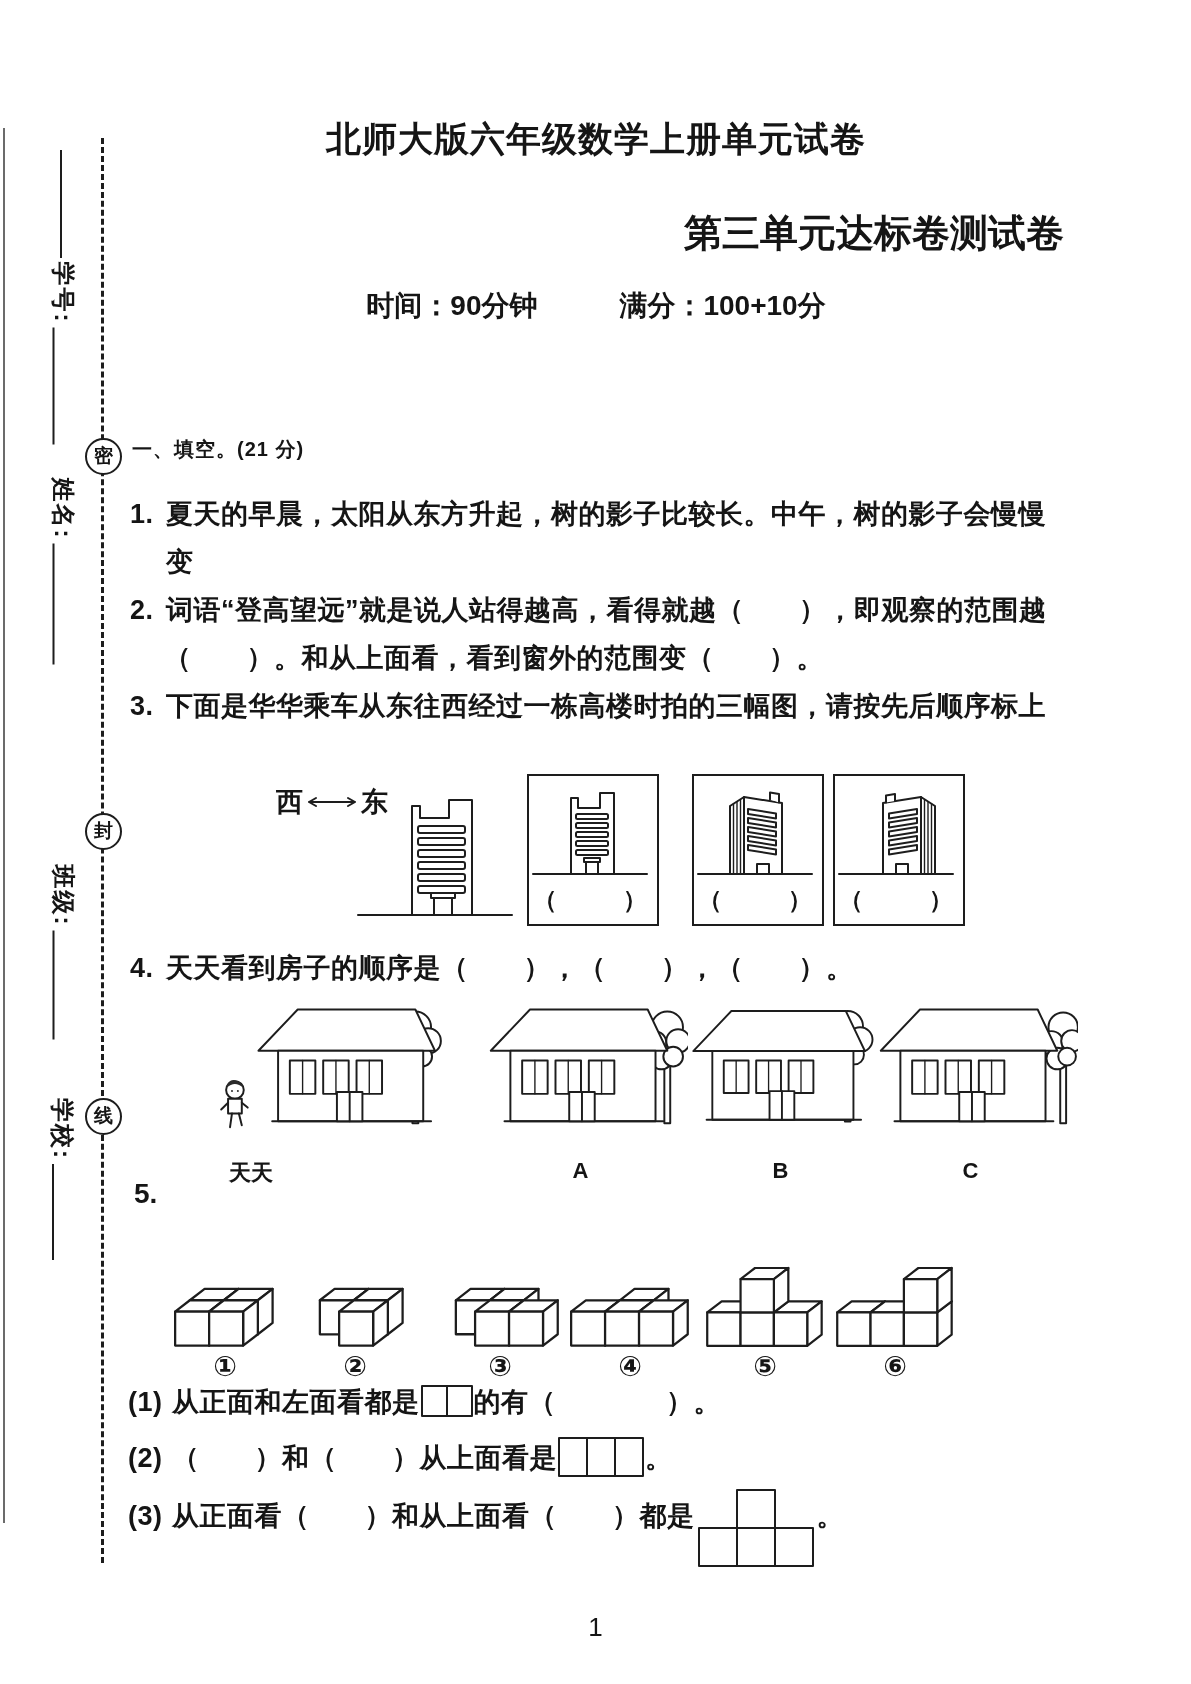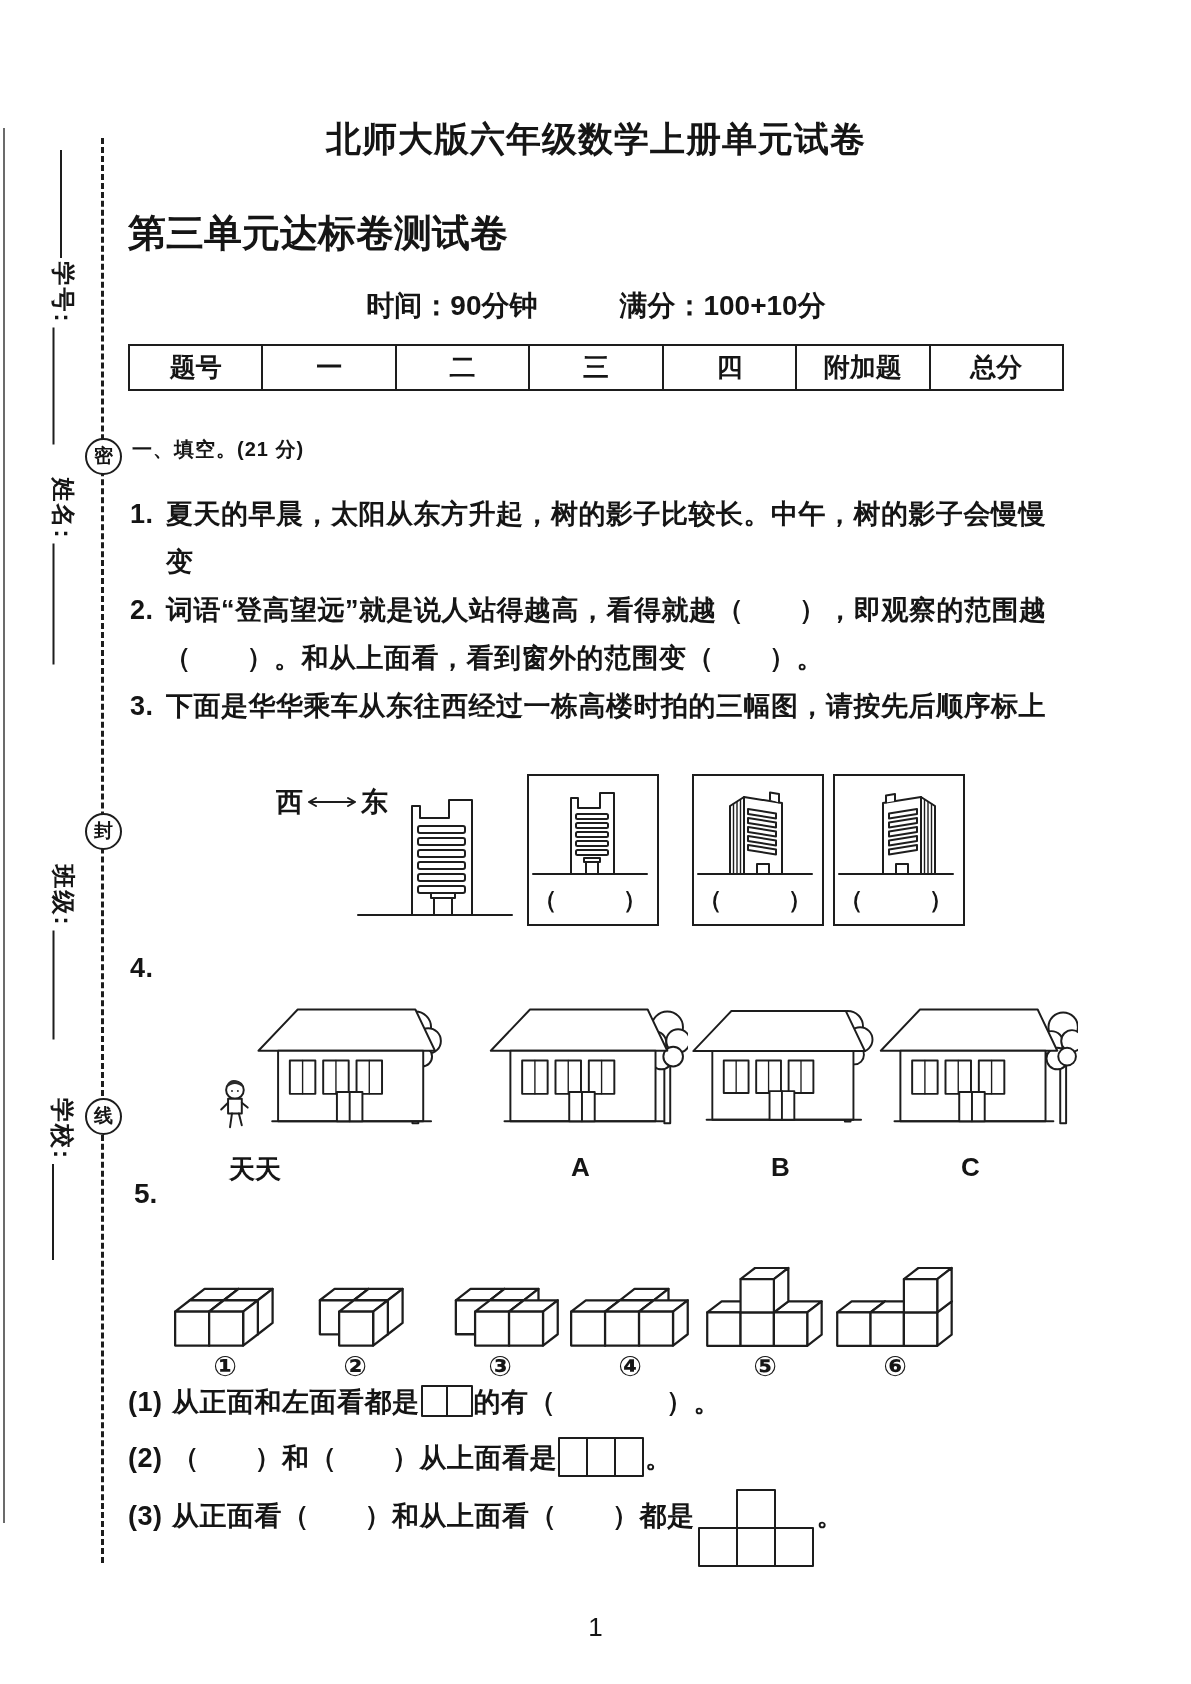--- a/index.html
+++ b/index.html
@@ -17,41 +17,41 @@
   .seal-line{position:absolute;left:101px;top:138px;height:1425px;width:0;border-left:3px dashed #1d1d1d;}
   .seal-char{position:absolute;left:85px;width:33px;height:33px;border:2.5px solid #1d1d1d;border-radius:50%;
              background:#fff;text-align:center;line-height:31px;font-size:19px;z-index:3;}
   .side-field{position:absolute;display:flex;align-items:center;height:34px;transform:rotate(90deg);}
   .side-field .lbl{font-size:24px;white-space:nowrap;letter-spacing:2px;}
   .side-field .blank{flex:1;height:55%;border-bottom:2.5px solid #1d1d1d;margin-left:4px;}
   .solo-line{position:absolute;left:60px;top:150px;height:108px;width:0;border-left:2.5px solid #1d1d1d;}
   
   .main{position:absolute;left:128px;top:0;width:936px;}
   .title{position:absolute;top:116px;width:100%;text-align:center;font-size:35px;font-weight:900;letter-spacing:1px;}
-  .subtitle{position:absolute;top:208px;width:100%;text-align:left;font-size:38px;font-weight:900;}
+  .subtitle{position:absolute;top:208px;width:100%;text-align:right;font-size:38px;font-weight:900;}
   .info{position:absolute;top:287px;width:100%;display:flex;justify-content:center;gap:82px;font-size:28px;}
   table.score{position:absolute;top:344px;left:0;width:936px;border-collapse:collapse;table-layout:fixed;}
   table.score th,table.score td{border:2.5px solid #1d1d1d;text-align:center;font-size:26px;font-weight:700;padding:0;}
   table.score tr.hd{height:45px;}
   table.score tr.sc{height:43px;}
   .sec-head{position:absolute;top:436px;left:4px;font-size:20px;letter-spacing:1px;}
   .question{position:absolute;left:0;width:100%;font-size:27px;line-height:48px;letter-spacing:.5px;}
   .qline{display:flex;}
   .qline .qnum{width:36px;flex:none;padding-left:2px;}
   .qline.ind{padding-left:36px;}
   
   .q3fig{position:absolute;top:768px;left:0;width:936px;height:172px;}
   .compass{position:absolute;left:148px;top:16px;display:flex;align-items:center;gap:2px;font-size:27px;}
   .bld-solo{position:absolute;left:226px;top:6px;}
   .frame{position:absolute;top:6px;width:128px;height:148px;border:2.5px solid #1d1d1d;background:#fff;}
   .frame .blank{text-align:center;font-size:24px;letter-spacing:6px;margin-top:2px;}
   
   .houses{position:absolute;top:986px;left:0;width:936px;height:188px;}
   .house-block{position:absolute;top:0;display:flex;flex-direction:column;}
-  .house-label{font-size:26px;height:32px;margin-top:14px;text-align:center;}
+  .house-label{font-size:22px;height:32px;margin-top:20px;text-align:center;}
   .house-label.left{text-align:left;padding-left:16px;}
   
   .q5num{position:absolute;top:1178px;left:6px;font-size:28px;}
   .cubes{position:absolute;top:1248px;left:0;width:936px;height:134px;}
   .cube-fig{position:absolute;top:0;width:130px;display:flex;flex-direction:column;align-items:center;}
   .cube-wrap{height:100px;display:flex;align-items:flex-end;justify-content:center;}
   .cube-label{font-size:28px;margin-top:2px;}
   .sub{position:absolute;left:0;width:100%;font-size:27px;letter-spacing:.5px;}
   .sub .inum{display:inline-block;width:44px;}
   .sub svg{display:inline-block;}
@@ -93,29 +93,20 @@
 
     <div class="title">北师大版六年级数学上册单元试卷</div>
     <div class="subtitle">第三单元达标卷测试卷</div>
     <div class="info">
       <span>时间：90分钟</span>
       <span>满分：100+10分</span>
     </div>
 
     <table class="score">
       <tbody>
-          <tr class="hd">
-        <th>题号</th>
-        <th>一</th>
-        <th>二</th>
-        <th>三</th>
-        <th>四</th>
-        <th>附加题</th>
-        <th>总分</th>
-      </tr>
     </tbody>
       </table>
 
     <div class="sec-head">一、填空。(21 分)</div>
 
     <div class="question" style="top:490px">
       <div class="qline">
           <span class="qnum">1.</span>
           <span>夏天的早晨，太阳从东方升起，树的影子比较长。中午，树的影子会慢慢变</span>
         </div>
@@ -210,20 +201,21 @@
           <path class="f" d="M54 73.4l28 -4.4v5l-28 4.4z"></path>
           <rect class="f" x="61" y="88" width="12" height="10"></rect>
         </svg>
         <div class="blank">（　　）</div>
       </div>
     </div>
 
     <div class="question" style="top:944px">
       <div class="qline">
           <span class="qnum">4.</span>
+          <span>天天看到房子的顺序是（　　），（　　），（　　）。</span>
         </div>
     </div>
 
     <div class="houses">
 
       <div class="house-block" style="left:85px;width:240px">
         <svg width="240" height="152" viewBox="0 0 240 155">
           <g transform="translate(34,2)">
             <rect class="f" x="167" y="44" width="6" height="94"></rect>
             <circle class="f" cx="170" cy="40" r="16"></circle>

